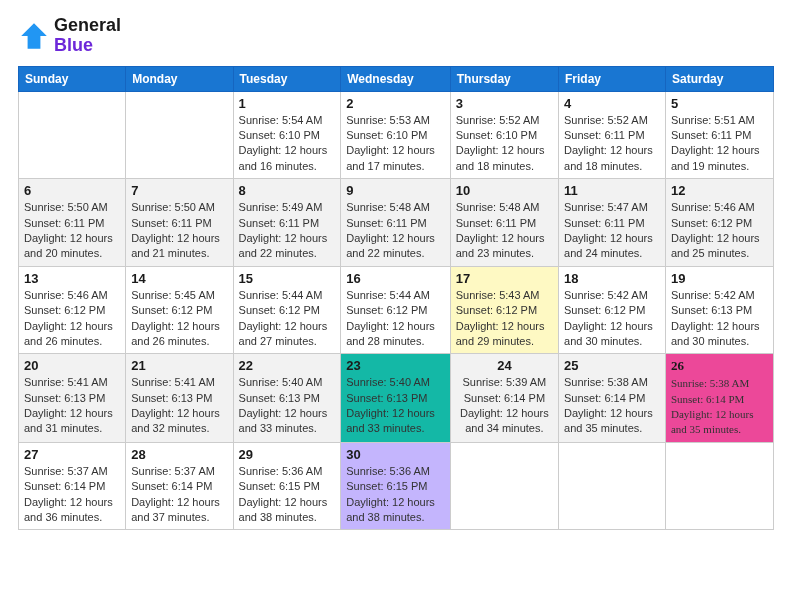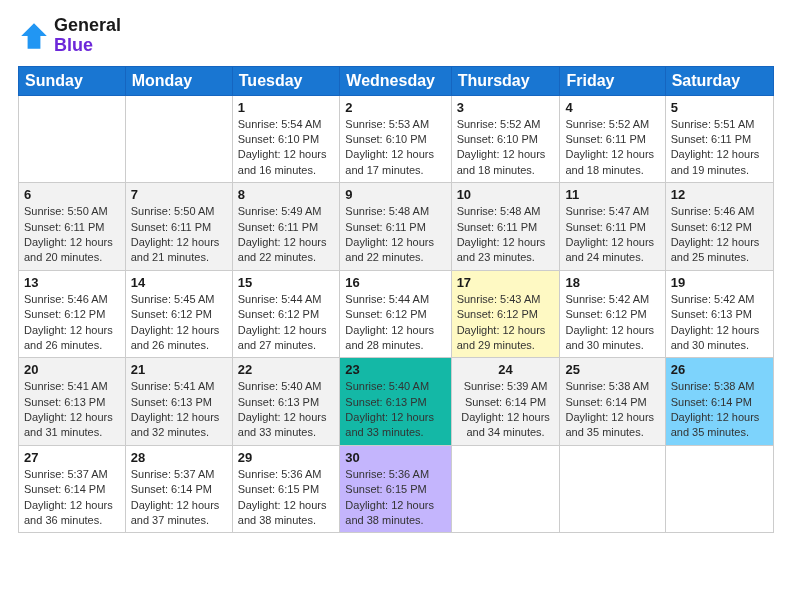--- a/index.html
+++ b/index.html
@@ -55,21 +55,21 @@
     .calendar {
       width: 100%;
       border-collapse: collapse;
       font-size: 10px;
     }
     .calendar th {
       background-color: #1976D2;
       color: #fff;
       text-align: left;
       padding: 5px 6px;
-      font-size: 16px;
+      font-size: 12px;
       font-weight: bold;
       border: 1px solid #1565C0;
     }
     .calendar td {
       border: 1px solid #ccc;
       vertical-align: top;
       padding: 4px 5px;
       width: 113px;
       min-height: 75px;
       height: 82px;
@@ -284,21 +284,21 @@
             <div class="day-info">Sunrise: 5:39 AM
 Sunset: 6:14 PM
 Daylight: 12 hours and 34 minutes.</div>
           </td>
           <td style="background-color: rgb(242, 242, 242);">
             <span class="day-num">25</span>
             <div class="day-info">Sunrise: 5:38 AM
 Sunset: 6:14 PM
 Daylight: 12 hours and 35 minutes.</div>
           </td>
-          <td style="background-color: #7dd3fc;">
+          <td style="background-color: #ec4899; font-family: Liberation Serif, serif;">
             <span class="day-num">26</span>
             <div class="day-info">Sunrise: 5:38 AM
 Sunset: 6:14 PM
 Daylight: 12 hours and 35 minutes.</div>
           </td>
         </tr>
         <tr>
           <td style="background-color: rgb(255, 255, 255);">
             <span class="day-num">27</span>
             <div class="day-info">Sunrise: 5:37 AM

